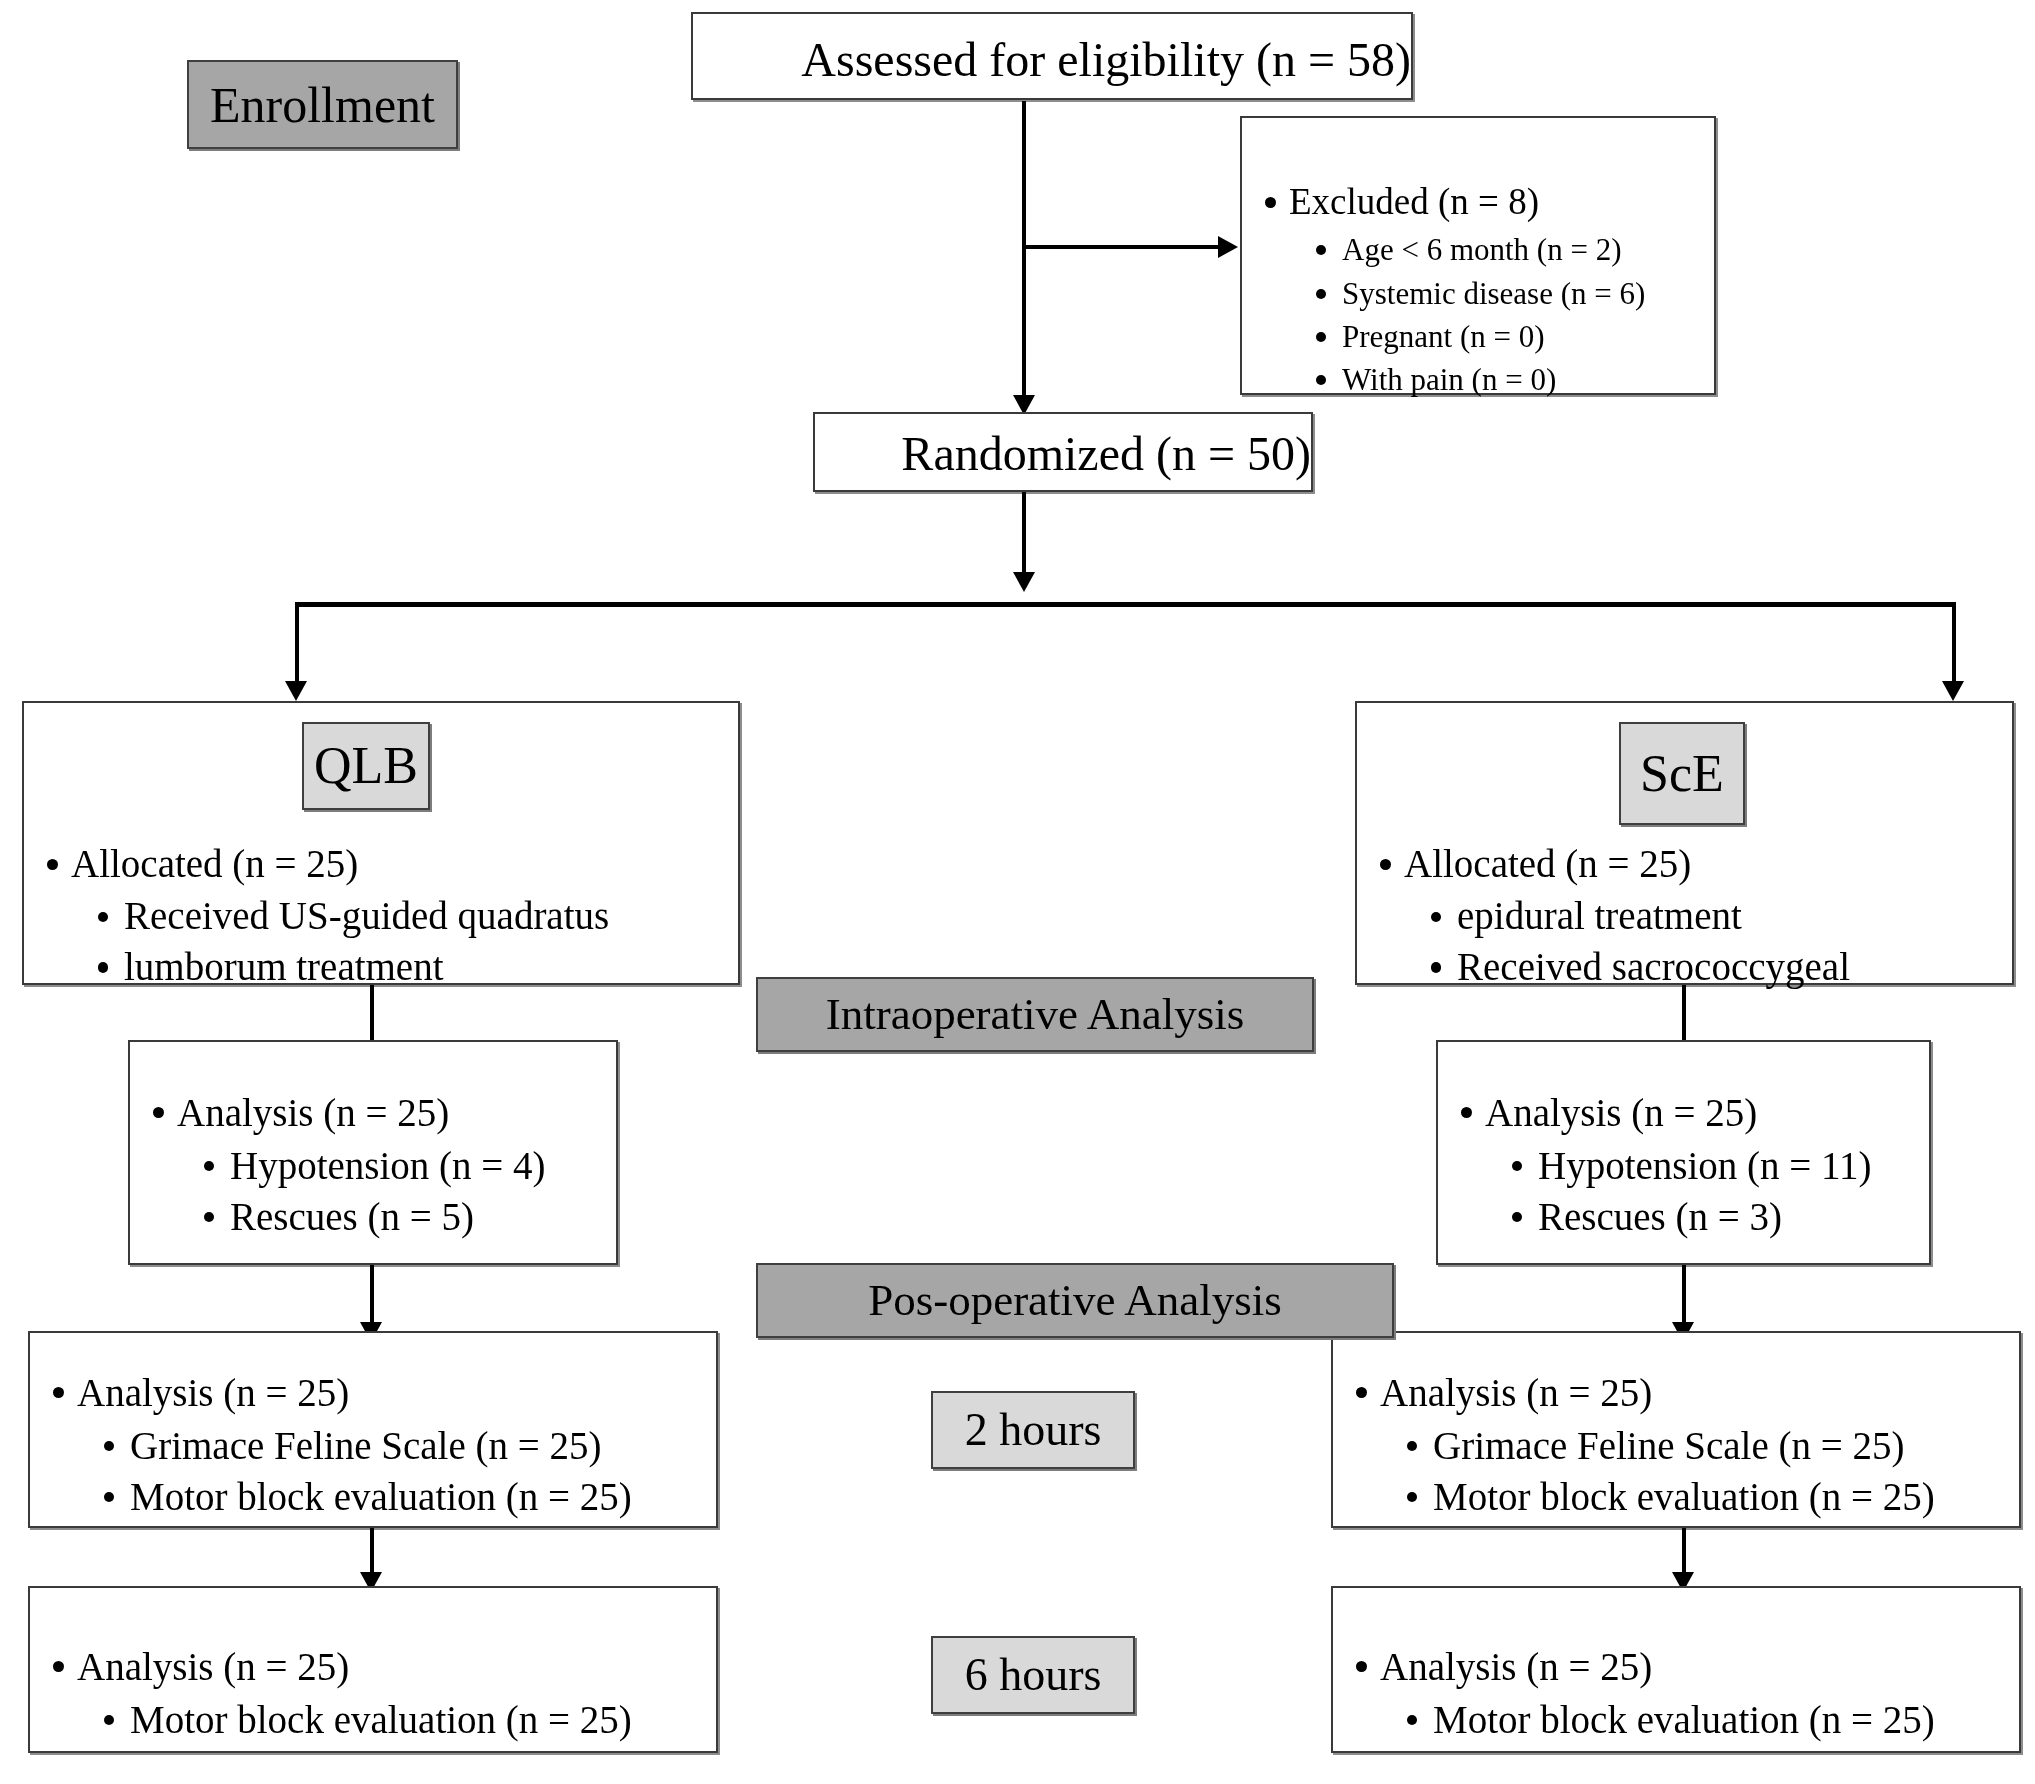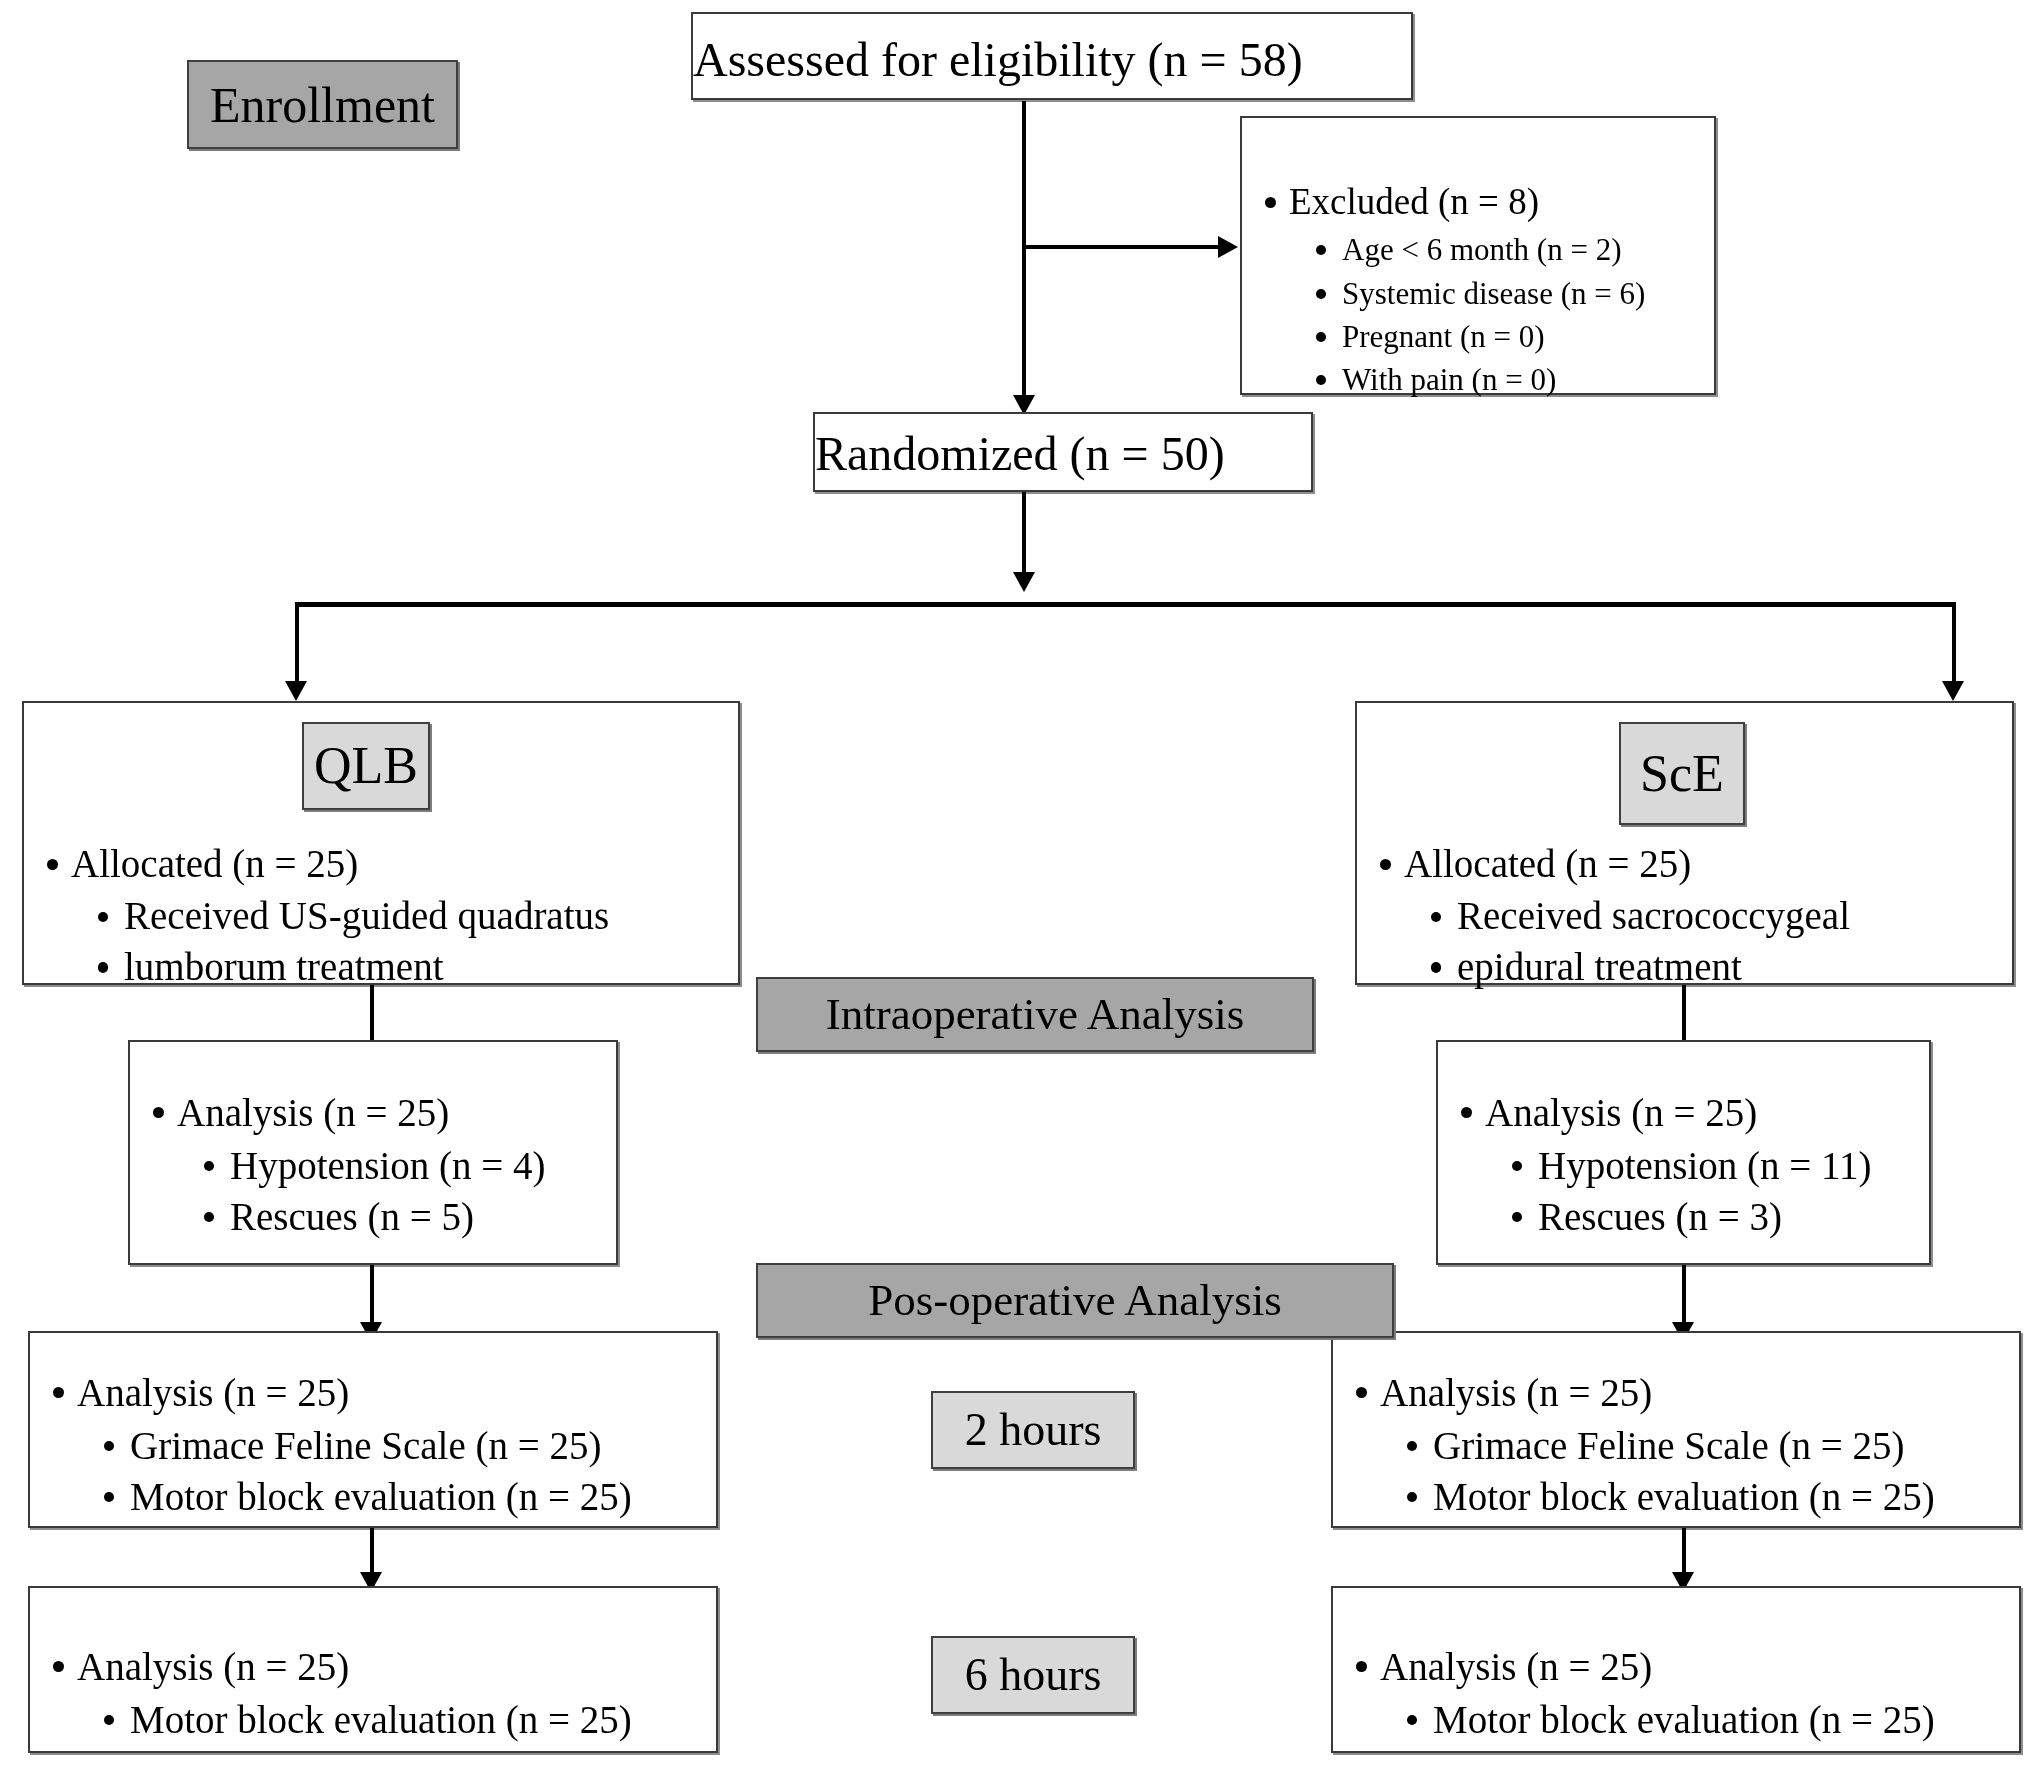--- a/index.html
+++ b/index.html
@@ -31,21 +31,21 @@
     text-align:center;
     line-height:1;
   }
   .tag-dark{ background:#a6a6a6; }
   .tag-light{ background:#d9d9d9; }
 
   
   .centerline{
     position:absolute;
     width:100%;
-    text-align:left;
+    text-align:right;
     white-space:nowrap;
   }
   ul.bl{
     list-style:none;
     margin:16px;
     padding:0;
   }
   ul.bl li{
     position:relative;
     padding-left:31px;
@@ -179,22 +179,22 @@
       <ul class="bl" style="font-size:39px;line-height:1.32;">
         <li>Motor block evaluation (n = 25)</li>
       </ul>
     </ul>
   </div>
 
   <div class="box" style="left:1355px;top:701px;width:659px;height:284px;">
     <ul class="bl" style="margin-top:136px;font-size:39px;line-height:1.30;">
       <li>Allocated (n = 25)</li>
       <ul class="bl" style="font-size:39px;line-height:1.30;">
+        <li style="padding-left:68px;">epidural treatment</li>
         <li>Received sacrococcygeal</li>
-        <li style="padding-left:68px;">epidural treatment</li>
       </ul>
     </ul>
   </div>
   <div class="tagbox tag-light" style="left:1619px;top:722px;width:126px;height:103px;font-size:52px;">
     <span>ScE</span>
   </div>
 
   <div class="vline" style="left:1682px;top:985px;width:4.1px;height:63px;"></div>
   <div class="arrow-down" style="left:1672px;top:1040px;"></div>
 

